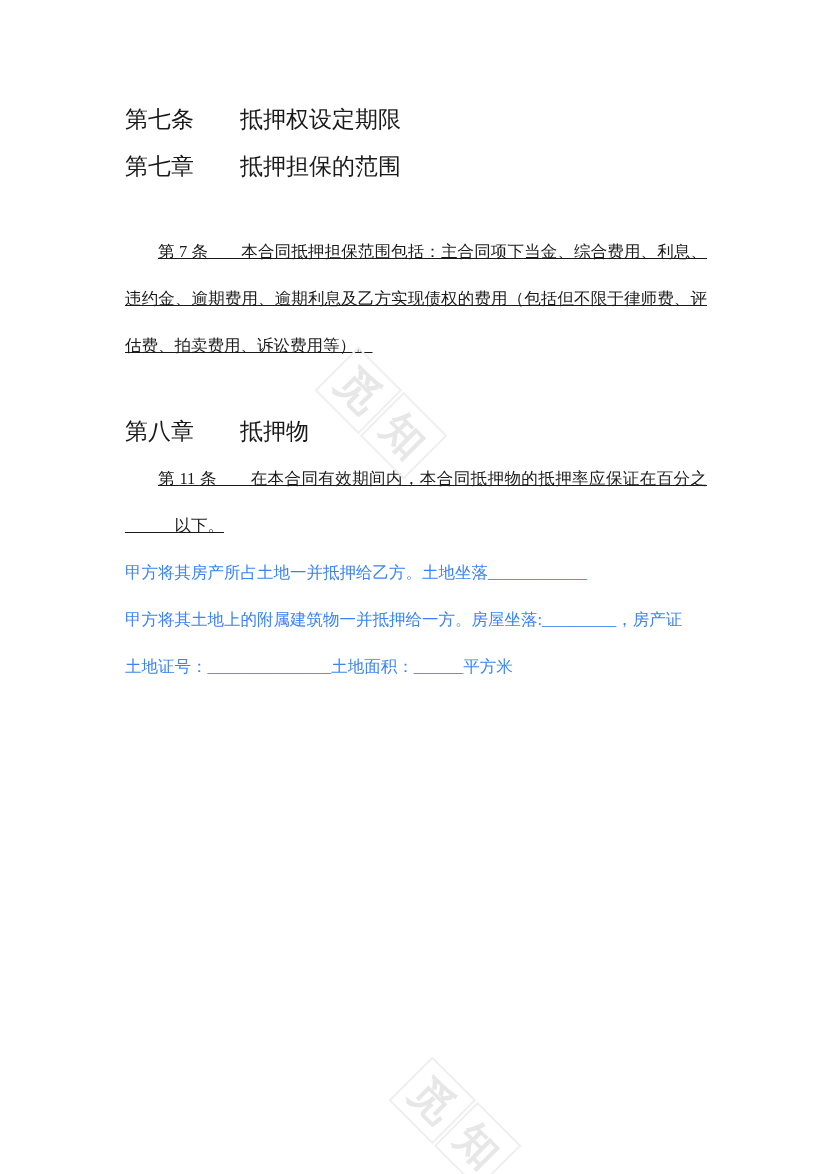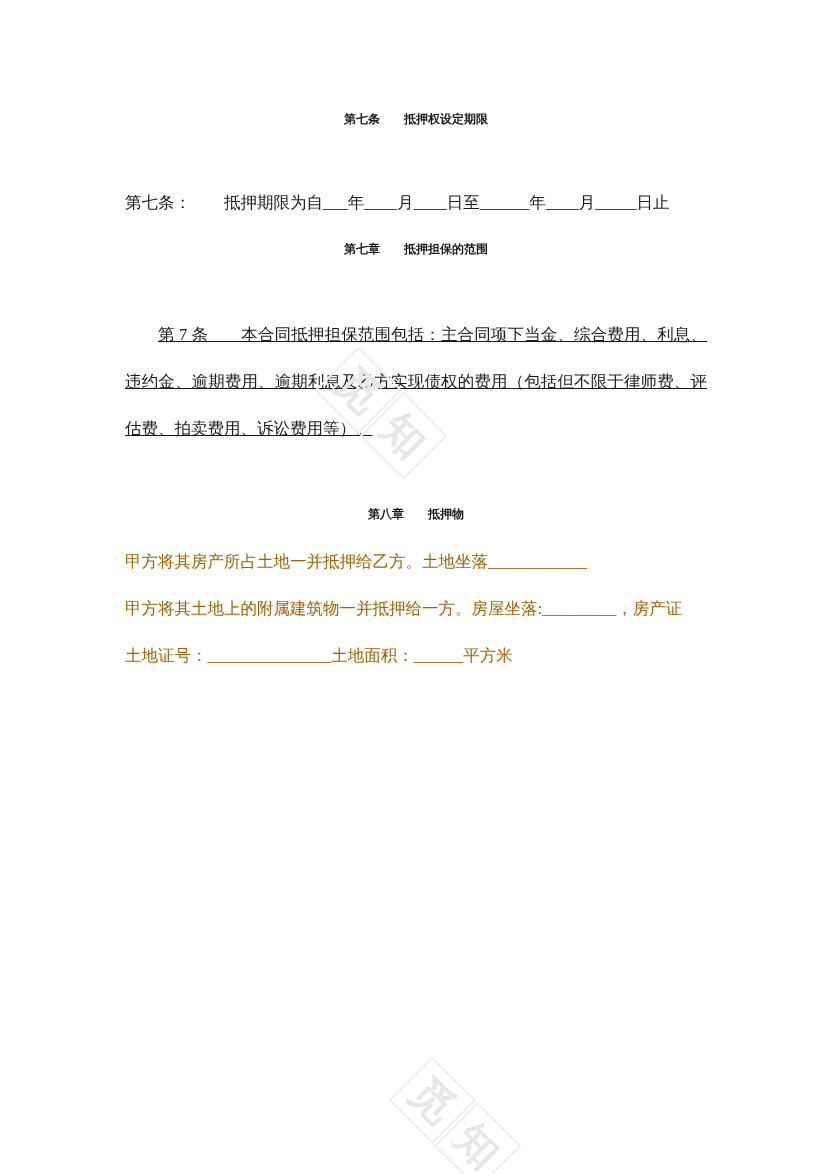--- a/index.html
+++ b/index.html
@@ -11,30 +11,30 @@
     background:#ffffff;
     overflow:hidden;
     font-family:"Liberation Serif","DejaVu Serif",serif;
     color:#1a1a1a;
     box-sizing:border-box;
     padding:96px 123px 0 125px;
     font-size:16.5px;
   }
   .blk{margin:0;line-height:47px;}
   .heading{
-    text-align:center;
-    font-weight:bold;
-    font-size:12px;
+    text-align:left;
+    font-weight:normal;
+    font-size:23px;
   }
   .para{text-align:justify;}
   .indent{text-indent:33px;text-decoration:underline;}
   .mt-36{margin-top:36px;}
   .mt-38{margin-top:38px;}
   .mt-39{margin-top:39px;}
-  .red{color:#a16207;}
+  .red{color:#3b82f6;}
   
   .watermark{
     position:absolute;
     display:flex;
     gap:2px;
     transform:rotate(45deg);
     pointer-events:none;
   }
   .wm-char{
     display:block;
@@ -54,31 +54,31 @@
 
 <div class="page">
 
   <div class="watermark wm-center">
     <span class="wm-char">觅</span>
     <span class="wm-char">知</span>
   </div>
 
   <h3 class="blk heading">第七条　　抵押权设定期限</h3>
 
-  <p class="blk para mt-36">第七条：　　抵押期限为自___年____月____日至______年____月_____日止</p>
 
   <h3 class="blk heading">第七章　　抵押担保的范围</h3>
 
   <p class="blk para indent mt-38">第 7 条　　本合同抵押担保范围包括：主合同项下当金、综合费用、利息、违约金、逾期费用、逾期利息及乙方实现债权的费用（包括但不限于律师费、评估费、拍卖费用、诉讼费用等）。</p>
 
   <h3 class="blk heading mt-39">第八章　　抵押物</h3>
 
 
 
 
+  <p class="blk para indent">第 11 条　　在本合同有效期间内，本合同抵押物的抵押率应保证在百分之______以下。</p>
 
   <p class="blk para red">甲方将其房产所占土地一并抵押给乙方。土地坐落____________</p>
 
   <p class="blk para red">甲方将其土地上的附属建筑物一并抵押给一方。房屋坐落:_________，房产证</p>
 
   <p class="blk para red">土地证号：_______________土地面积：______平方米</p>
 
   <div class="watermark wm-bottom">
     <span class="wm-char">觅</span>
     <span class="wm-char">知</span>

